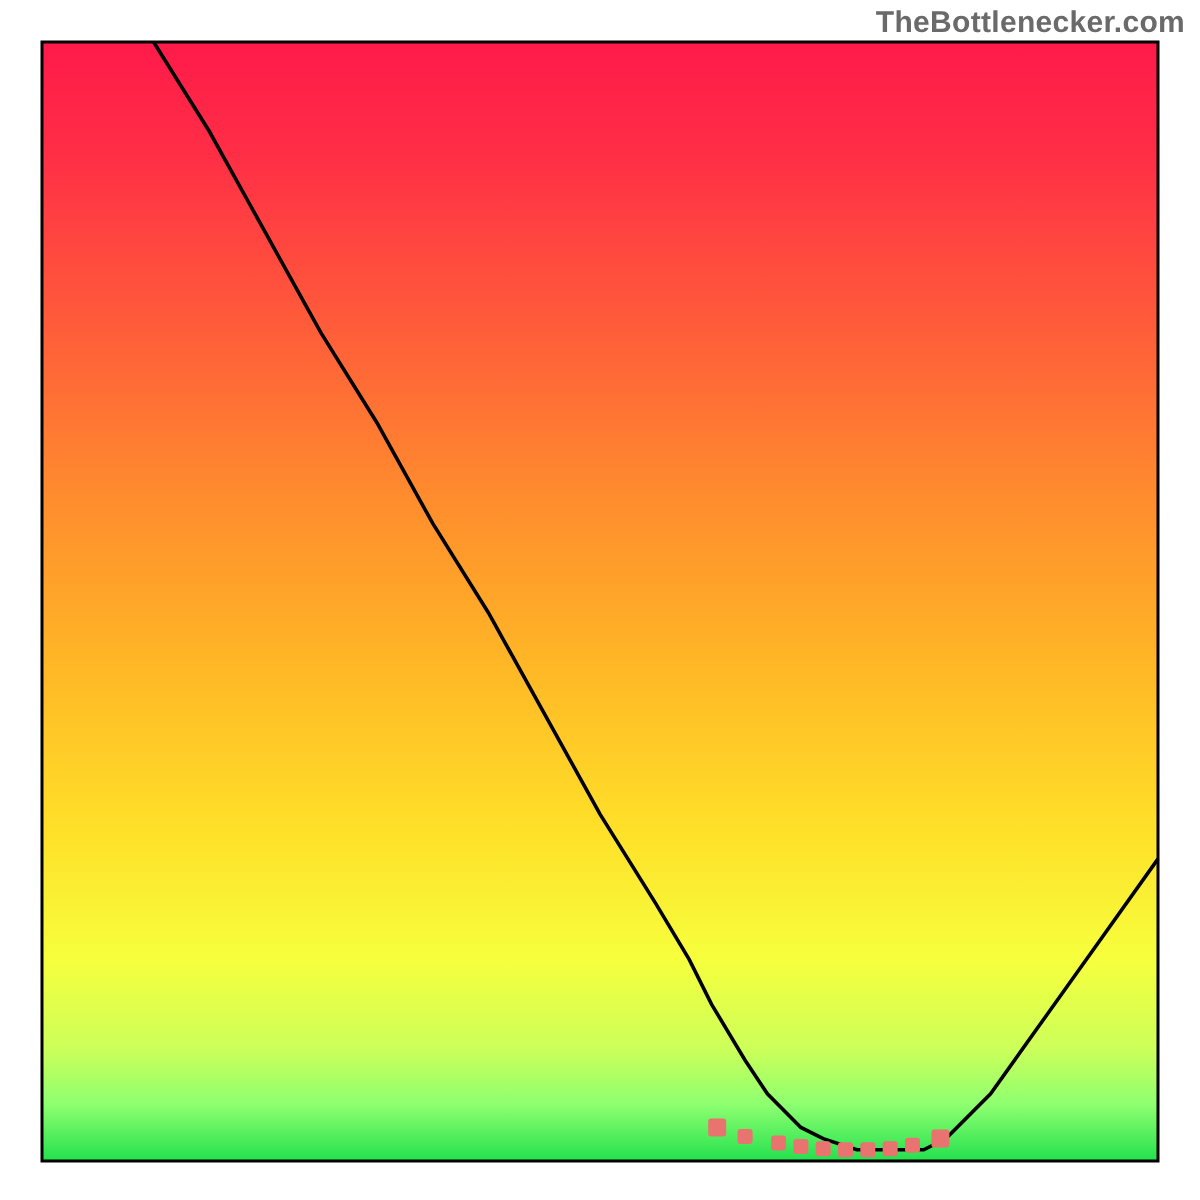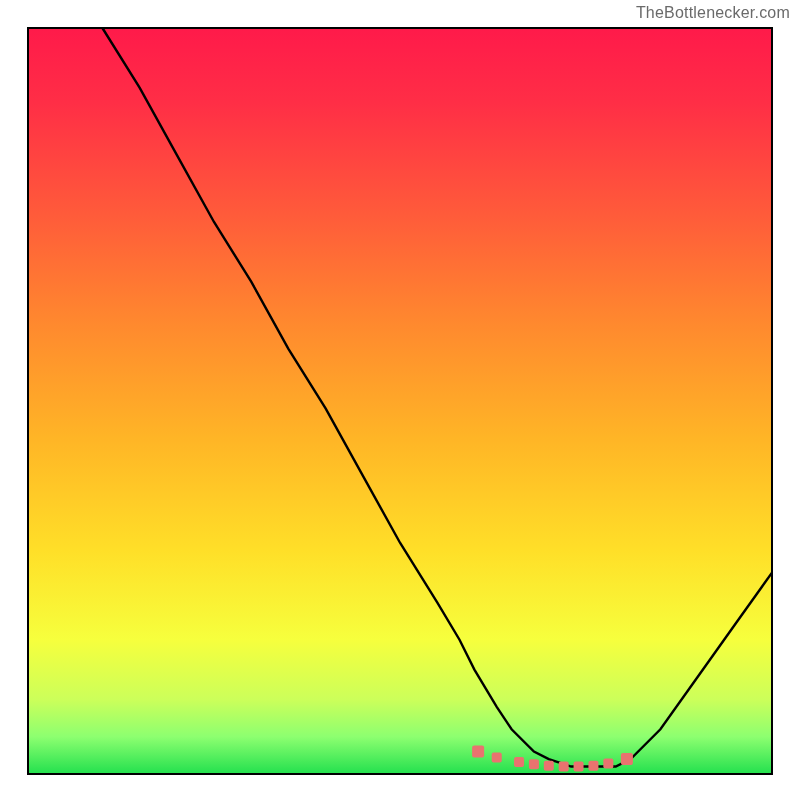--- a/index.html
+++ b/index.html
@@ -13,22 +13,22 @@
   }
   .chart-wrap {
     position: relative;
     width: 800px;
     height: 800px;
   }
   .watermark {
     position: absolute;
     top: 4px;
     right: 10px;
-    font-size: 16px;
-    font-weight: 400;
+    font-size: 20px;
+    font-weight: 700;
     color: #6a6a6a;
     letter-spacing: 0.2px;
     z-index: 10;
   }
   svg.plot {
     position: absolute;
     top: 0;
     left: 0;
   }
 </style>

